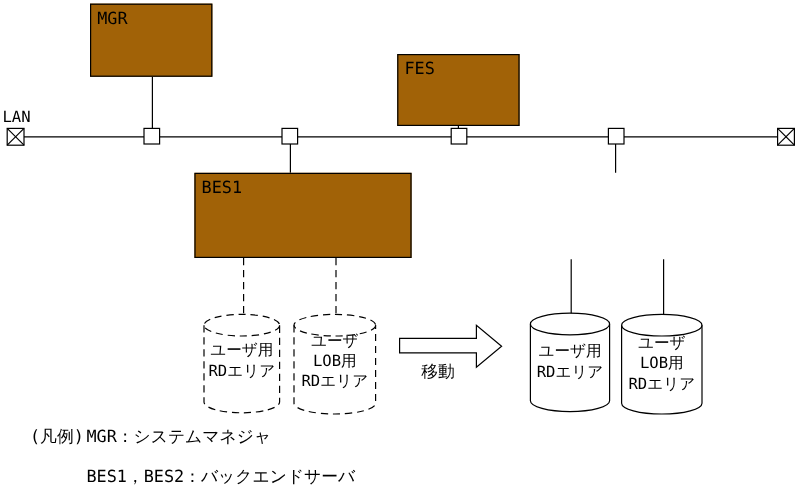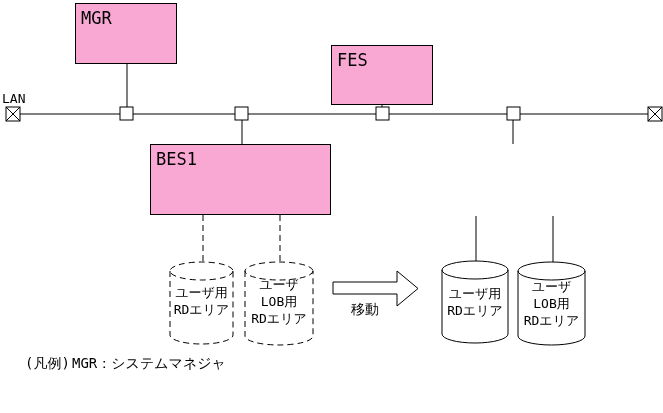--- a/index.html
+++ b/index.html
@@ -3,22 +3,22 @@
 <meta charset="utf-8">
 <style>
   html,body{margin:0;padding:0;background:#ffffff;}
   #canvas{
     position:relative;width:663px;height:413px;background:#ffffff;
     font-family:"DejaVu Sans Mono","Liberation Mono",monospace;
     color:#000;overflow:hidden;
   }
   #shapes{position:absolute;left:0;top:0;width:663px;height:413px;}
   .box{
-    position:absolute;border:1px solid #000;background:#f9a8d4;
-    font-size:17px;box-sizing:border-box;text-decoration:underline;
+    position:absolute;border:1px solid #000;background:#a16207;
+    font-size:14px;box-sizing:border-box;text-decoration:underline;
   }
   .box .lbl{position:absolute;left:5px;top:4px;white-space:pre;}
   .txt{position:absolute;white-space:pre;}
   .cyl-txt{
     position:absolute;display:flex;flex-direction:column;align-items:center;
     font-size:13px;line-height:17px;text-align:center;
   }
   .lan-label{font-size:13px;}
   .legend-line{font-size:14px;text-align:right;}
   .move-label{font-size:14px;}
@@ -83,21 +83,21 @@
   </svg>
 
   <div class="txt lan-label" style="left:2px;top:91px;">LAN</div>
 
   <div class="box" style="left:75px;top:3px;width:102px;height:61px;">
     <span class="lbl">MGR</span>
   </div>
   <div class="box" style="left:331px;top:3px;width:102px;height:60px;margin-top:42px;">
     <span class="lbl">FES</span>
   </div>
-  <div class="box" style="left:150px;top:144px;width:181px;height:71px;">
+  <div class="box" style="left:162px;top:144px;width:181px;height:71px;">
     <span class="lbl">BES1</span>
   </div>
 
   <div class="cyl-txt" style="left:168px;top:284px;width:67px;">
     <span>ユーザ用</span>
     <span>RDエリア</span>
   </div>
   <div class="cyl-txt" style="left:243px;top:276px;width:72px;">
     <span>ユーザ</span>
     <span>LOB用</span>
@@ -110,14 +110,15 @@
   <div class="cyl-txt" style="left:516px;top:278px;width:71px;">
     <span>ユーザ</span>
     <span>LOB用</span>
     <span>RDエリア</span>
   </div>
 
   <div class="txt move-label" style="left:351px;top:301px;">移動</div>
 
   <div class="txt legend-line" style="left:25px;top:355px;">(凡例)</div>
   <div class="txt legend-line" style="left:72px;top:355px;">MGR：システムマネジャ</div>
+  <div class="txt legend-line" style="left:72px;top:389px;">BES1，BES2：バックエンドサーバ</div>
 
 </div>
 
 </body></html>

